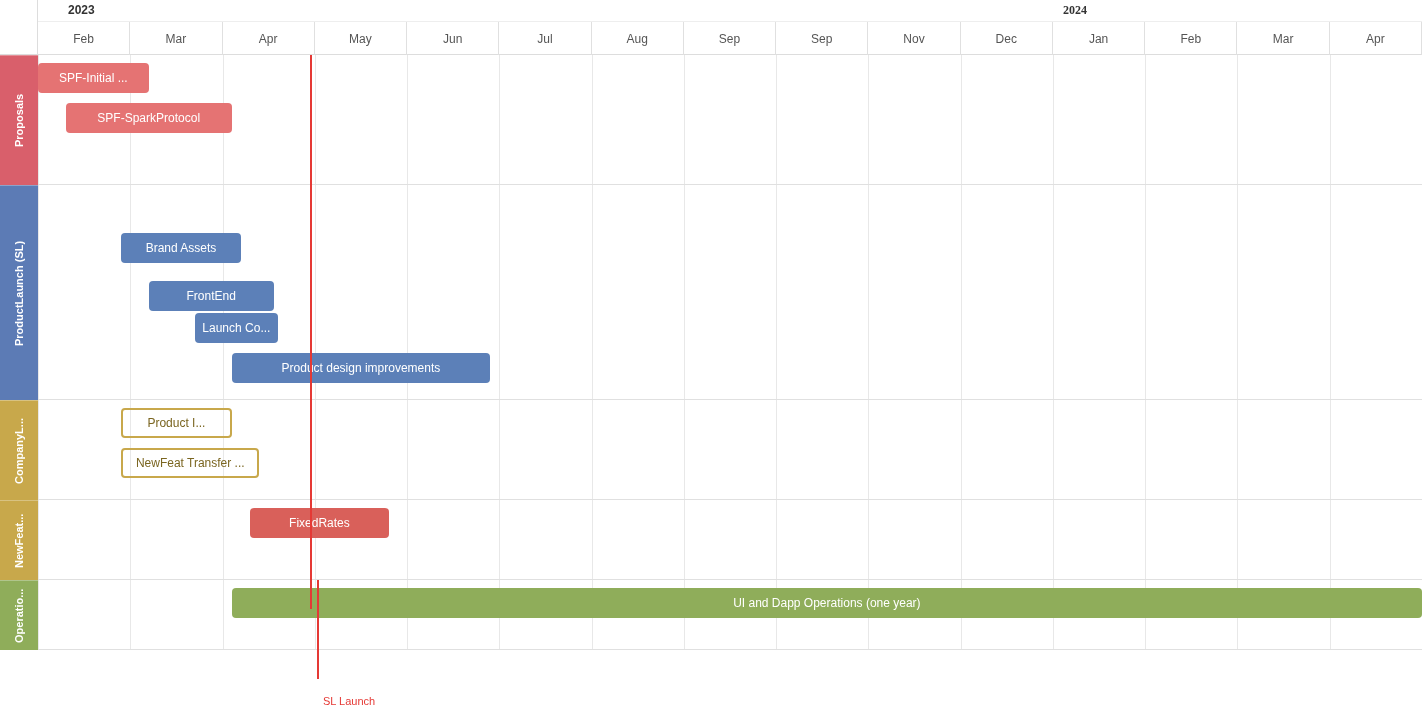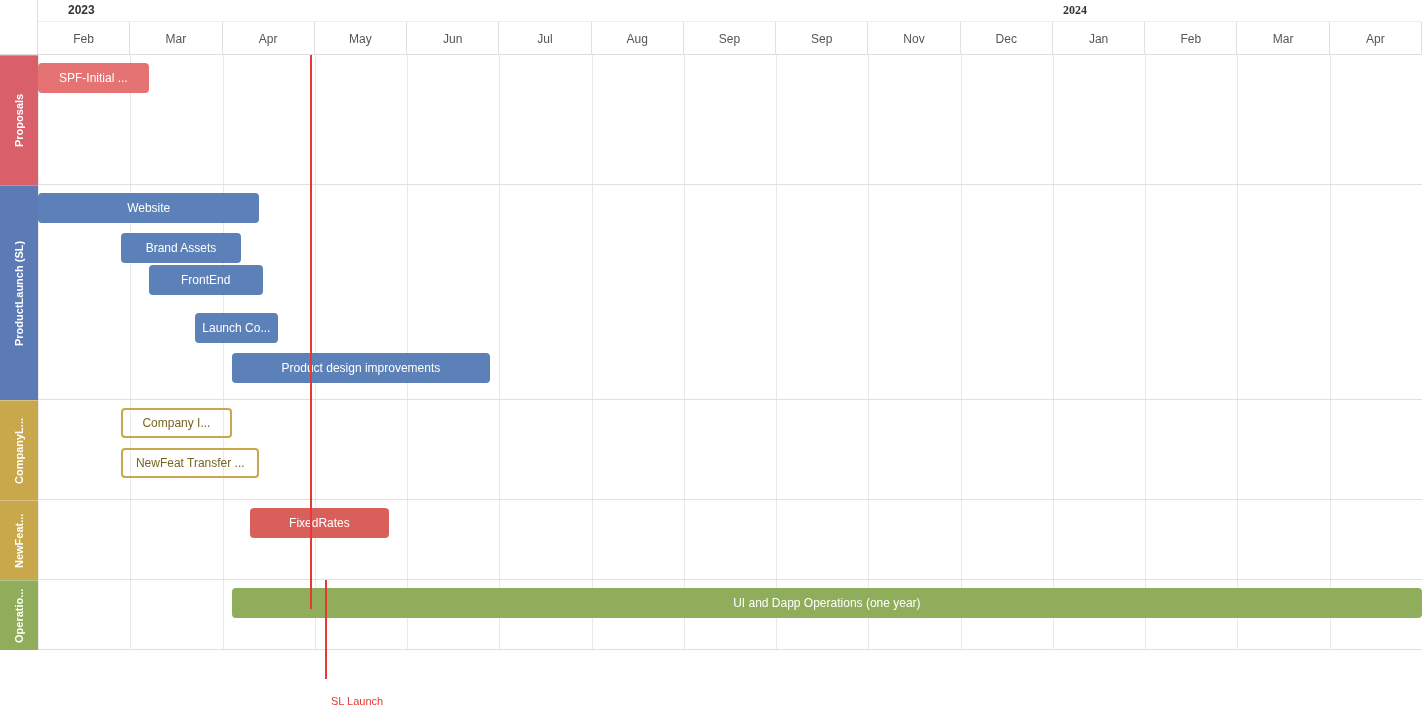--- a/index.html
+++ b/index.html
@@ -213,43 +213,43 @@
             <div class="grid-col" style="left: 738.133px;"></div>
             <div class="grid-col" style="left: 830.4px;"></div>
             <div class="grid-col" style="left: 922.667px;"></div>
             <div class="grid-col" style="left: 1014.93px;"></div>
             <div class="grid-col" style="left: 1107.2px;"></div>
             <div class="grid-col" style="left: 1199.47px;"></div>
             <div class="grid-col" style="left: 1291.73px;"></div>
           </div>
           <div class="sl-launch-line" style="left: 272.187px;"></div>
           <div class="bar" style="left: 0px; width: 110.72px; top: 8px; background-color: rgb(229, 115, 115); color: rgb(255, 255, 255);">SPF-Initial ...</div>
+          <div class="bar" style="left: 27.68px; width: 166.08px; top: 48px; background-color: rgb(229, 115, 115); color: rgb(255, 255, 255);">SPF-SparkProtocol</div>
         </div>
         <div class="lane-row" style="height: 215px; min-height: 215px; position: relative; overflow: visible;">
           <div class="grid-lines">
             <div class="grid-col" style="left: 0px;"></div>
             <div class="grid-col" style="left: 92.2667px;"></div>
             <div class="grid-col" style="left: 184.533px;"></div>
             <div class="grid-col" style="left: 276.8px;"></div>
             <div class="grid-col" style="left: 369.067px;"></div>
             <div class="grid-col" style="left: 461.333px;"></div>
             <div class="grid-col" style="left: 553.6px;"></div>
             <div class="grid-col" style="left: 645.867px;"></div>
             <div class="grid-col" style="left: 738.133px;"></div>
             <div class="grid-col" style="left: 830.4px;"></div>
             <div class="grid-col" style="left: 922.667px;"></div>
             <div class="grid-col" style="left: 1014.93px;"></div>
             <div class="grid-col" style="left: 1107.2px;"></div>
             <div class="grid-col" style="left: 1199.47px;"></div>
             <div class="grid-col" style="left: 1291.73px;"></div>
           </div>
           <div class="sl-launch-line" style="left: 272.187px;"></div>
-          <div class="bar" style="left: 0px; width: 221.44px; top: 8px; background-color: rgb(92, 128, 184); color: rgb(255, 255, 255);">Website</div>
           <div class="bar" style="left: 83.04px; width: 119.947px; top: 48px; background-color: rgb(92, 128, 184); color: rgb(255, 255, 255);">Brand Assets</div>
-          <div class="bar" style="left: 110.72px; width: 114px; top: 80px; background-color: rgb(92, 128, 184); color: rgb(255, 255, 255);">FrontEnd</div>
+          <div class="bar" style="left: 110.72px; width: 125px; top: 96px; background-color: rgb(92, 128, 184); color: rgb(255, 255, 255);">FrontEnd</div>
           <div class="bar" style="left: 156.853px; width: 83.04px; top: 128px; background-color: rgb(92, 128, 184); color: rgb(255, 255, 255);">Launch Co...</div>
           <div class="bar" style="left: 193.76px; width: 258.347px; top: 168px; background-color: rgb(92, 128, 184); color: rgb(255, 255, 255);">Product design improvements</div>
         </div>
         <div class="lane-row" style="height: 100px; min-height: 100px; position: relative; overflow: visible;">
           <div class="grid-lines">
             <div class="grid-col" style="left: 0px;"></div>
             <div class="grid-col" style="left: 92.2667px;"></div>
             <div class="grid-col" style="left: 184.533px;"></div>
             <div class="grid-col" style="left: 276.8px;"></div>
             <div class="grid-col" style="left: 369.067px;"></div>
@@ -258,21 +258,21 @@
             <div class="grid-col" style="left: 645.867px;"></div>
             <div class="grid-col" style="left: 738.133px;"></div>
             <div class="grid-col" style="left: 830.4px;"></div>
             <div class="grid-col" style="left: 922.667px;"></div>
             <div class="grid-col" style="left: 1014.93px;"></div>
             <div class="grid-col" style="left: 1107.2px;"></div>
             <div class="grid-col" style="left: 1199.47px;"></div>
             <div class="grid-col" style="left: 1291.73px;"></div>
           </div>
           <div class="sl-launch-line" style="left: 272.187px;"></div>
-          <div class="bar" style="left: 83.04px; width: 110.72px; top: 8px; background-color: transparent; border: 2px solid rgb(200, 168, 75); color: rgb(122, 101, 32);">Company I...</div>
+          <div class="bar" style="left: 83.04px; width: 110.72px; top: 8px; background-color: transparent; border: 2px solid rgb(200, 168, 75); color: rgb(122, 101, 32);">Product I...</div>
           <div class="bar" style="left: 83.04px; width: 138.4px; top: 48px; background-color: transparent; border: 2px solid rgb(200, 168, 75); color: rgb(122, 101, 32);">NewFeat Transfer ...</div>
         </div>
         <div class="lane-row" style="height: 80px; min-height: 80px; position: relative; overflow: visible;">
           <div class="grid-lines">
             <div class="grid-col" style="left: 0px;"></div>
             <div class="grid-col" style="left: 92.2667px;"></div>
             <div class="grid-col" style="left: 184.533px;"></div>
             <div class="grid-col" style="left: 276.8px;"></div>
             <div class="grid-col" style="left: 369.067px;"></div>
             <div class="grid-col" style="left: 461.333px;"></div>
@@ -300,20 +300,20 @@
             <div class="grid-col" style="left: 553.6px;"></div>
             <div class="grid-col" style="left: 645.867px;"></div>
             <div class="grid-col" style="left: 738.133px;"></div>
             <div class="grid-col" style="left: 830.4px;"></div>
             <div class="grid-col" style="left: 922.667px;"></div>
             <div class="grid-col" style="left: 1014.93px;"></div>
             <div class="grid-col" style="left: 1107.2px;"></div>
             <div class="grid-col" style="left: 1199.47px;"></div>
             <div class="grid-col" style="left: 1291.73px;"></div>
           </div>
-          <div class="sl-launch-line" style="left: 287px; text-decoration: underline;">
+          <div class="sl-launch-line" style="left: 279px; text-decoration: underline;">
             <div class="sl-launch-label">SL Launch</div>
           </div>
           <div class="bar" style="left: 193.76px; width: 1190.24px; top: 8px; background-color: rgb(143, 173, 90); color: rgb(255, 255, 255);">UI and Dapp Operations (one year)</div>
         </div>
       </div>
   </div>
 </div>
 
 </body></html>

